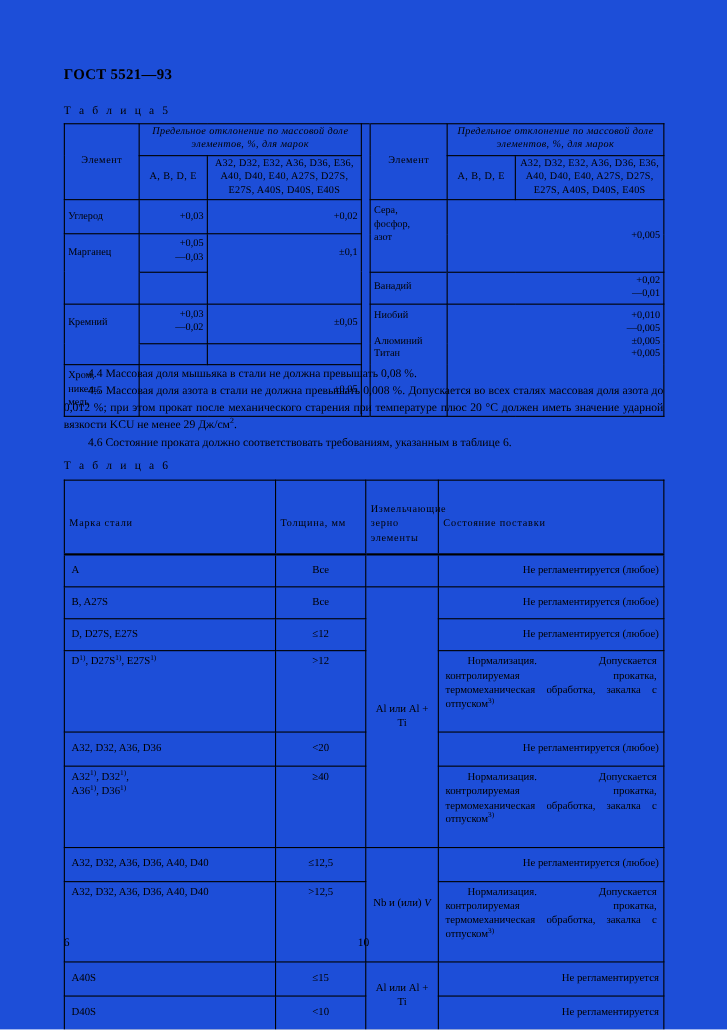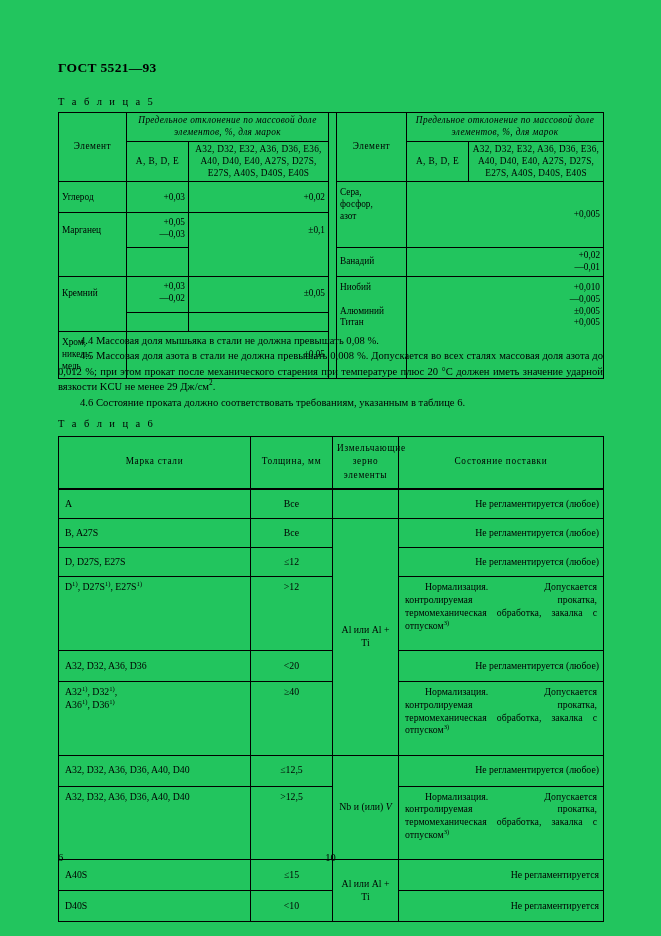--- a/index.html
+++ b/index.html
@@ -9,21 +9,21 @@
     background: #ffffff;
   }
   body {
     font-family: "Liberation Serif", "DejaVu Serif", serif;
     color: #000000;
   }
   #page {
     position: relative;
     width: 661px;
     height: 936px;
-    background: #22c55e;
+    background: #1d4ed8;
     overflow: hidden;
     box-sizing: border-box;
   }
   .doc-header {
     position: absolute;
     left: 58px;
     top: 60px;
     font-size: 13.5px;
     font-weight: bold;
     letter-spacing: 0.3px;
@@ -131,24 +131,23 @@
   }
   #table6 {
     border: 1px solid #000;
   }
   #table6 td {
     font-size: 9.8px;
     line-height: 1.3;
     padding: 3px 4px;
   }
   #table6 .th6 {
-    text-align: center;
     font-size: 9.3px;
     letter-spacing: 0.7px;
-    padding: 5px 4px 6px 4px;
+    padding: 20px 4px 6px 4px;
     line-height: 1.45;
     margin-top: 36px;
   }
   #table6 tr.head-sep > td { border-bottom: 2.5px solid #000; }
   .c-mark { text-align: left; padding-left: 6px !important; }
   .c-thick { text-align: center; }
   .c-elem { text-align: center; vertical-align: middle; }
   .c-state { text-align: right; }
   .c-state-just {
     text-align: justify;

